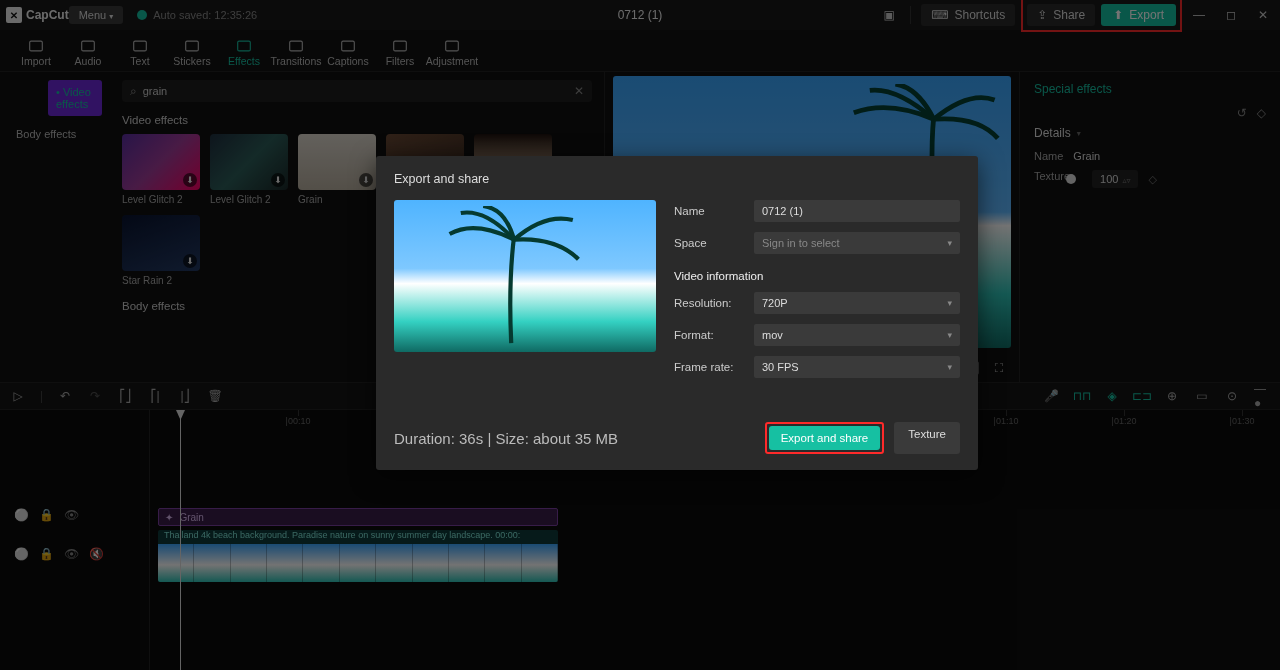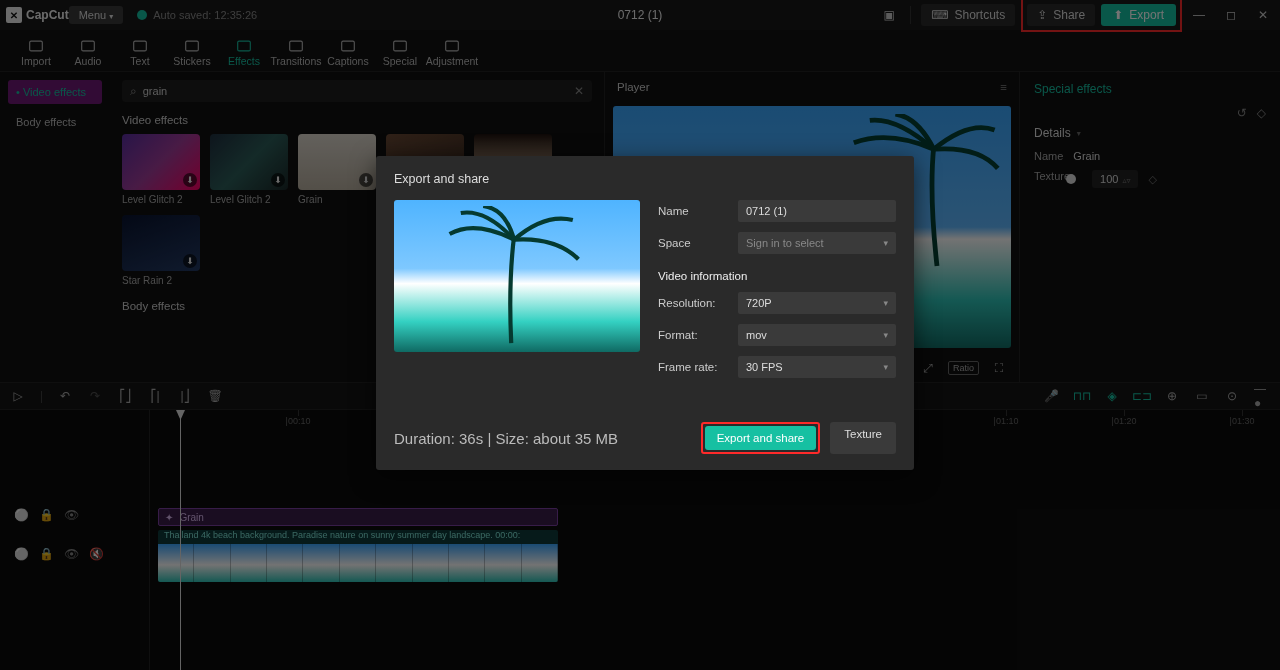--- a/index.html
+++ b/index.html
@@ -28,21 +28,21 @@
 
 .toolbar { height: 42px; background: #131313; display: flex; align-items: flex-end; padding: 0 10px; border-bottom: 1px solid #222; }
 .tool { width: 52px; display: flex; flex-direction: column; align-items: center; gap: 2px; color: #bbb; font-size: 10.5px; padding-bottom: 4px; }
 .tool.active { color: #16c0a2; }
 .tool .ticon { width: 18px; height: 14px; }
 
 
 .main-row { display: flex; height: 310px; }
 .left-col { width: 110px; background: #111; padding: 8px; display: flex; flex-direction: column; gap: 6px; }
 .left-tab { padding: 6px 8px; border-radius: 3px; color: #bbb; font-size: 11px; }
-.left-tab.active { background: #701a75; color: #16c0a2; }
+.left-tab.active { background: #6d28d9; color: #16c0a2; margin-left: 40px; }
 
 .mid-col { width: 494px; background: #111; padding: 8px 12px; display: flex; flex-direction: column; }
 .search-wrap { display: flex; align-items: center; background: #1e1e1e; border-radius: 4px; padding: 4px 8px; gap: 6px; }
 .search-wrap input { flex: 1; background: transparent; border: none; outline: none; color: #ccc; font-size: 11px; }
 .search-wrap .s-close { color: #888; cursor: pointer; }
 .sec-title { margin: 12px 0 8px; font-size: 11.5px; color: #ccc; }
 .grid { display: flex; flex-wrap: wrap; gap: 10px; }
 .thumb { width: 78px; display: flex; flex-direction: column; gap: 4px; }
 .thumb .imgbox { width: 78px; height: 56px; border-radius: 4px; position: relative; background: #333; overflow: hidden; }
 .thumb .dl { position: absolute; right: 3px; bottom: 3px; width: 14px; height: 14px; background: rgba(0,0,0,0.6); border-radius: 50%; display: flex; align-items: center; justify-content: center; color: #eee; font-size: 9px; }
@@ -80,21 +80,21 @@
 .ruler .tlabel { position: absolute; top: 6px; transform: translateX(-50%); }
 .playhead { position:absolute; top:0; bottom:0; width:1px; background:#ddd; left:30px; z-index:3;}
 .playhead::before { content:""; position:absolute; top:0; left:-4px; width:9px; height:10px; background:#ddd; clip-path: polygon(0 0,100% 0,50% 100%); }
 .fx-track { position:absolute; left:8px; top:98px; height:18px; width:400px; background:#3b1d4a; border:1px solid #7a3fa0; border-radius:2px; display:flex; align-items:center; gap:6px; padding:0 6px; font-size:10px; color:#d8b8ee;}
 .vid-track { position:absolute; left:8px; top:120px; height:52px; width:400px; border-radius:2px; overflow:hidden; display:flex; flex-direction:column;}
 .vid-track .lbl { height:14px; background:#0f3b3b; color:#7fe3d6; font-size:9px; padding:0 6px; white-space:nowrap; overflow:hidden; }
 .vid-track .frames { flex:1; display:flex; }
 .vid-track .fr { flex:1; background:linear-gradient(#3aa7ff,#fff 55%,#2fc4b8); border-right:1px solid rgba(0,0,0,0.25); }
 
 
-.modal { position: absolute; left: 376px; top: 156px; width: 538px; height: 314px; background: #2a2a2a; border-radius: 3px; box-shadow: 0 6px 24px rgba(0,0,0,0.6); z-index: 10; padding: 16px 18px; color: #ddd; display:flex; flex-direction:column;justify-content:flex-end;}
+.modal { position: absolute; left: 376px; top: 156px; width: 602px; height: 314px; background: #2a2a2a; border-radius: 3px; box-shadow: 0 6px 24px rgba(0,0,0,0.6); z-index: 10; padding: 16px 18px; color: #ddd; display:flex; flex-direction:column;justify-content:flex-end;}
 .modal h3 { font-size: 12.5px; font-weight: 500; margin-bottom: 14px; }
 .modal-body { display:flex; gap:18px; flex:1; }
 .modal-thumb { width:262px; height:152px; border-radius:3px; background:linear-gradient(#4fb4ff 0%,#7ec8ff 45%,#ffffff 55%,#34d1c2 80%,#0f6a63 100%); position:relative; overflow:hidden;}
 .modal-form { flex:1; display:flex; flex-direction:column; gap:10px; font-size:11.5px;}
 .fld { display:flex; align-items:center; gap:10px; }
 .fld label { width:70px; color:#ccc; }
 .fld .inp, .fld .sel { flex:1; background:#3a3a3a; border:none; outline:none; border-radius:2px; padding:5px 8px; color:#ddd; font-size:11px; display:flex; align-items:center; justify-content:space-between;}
 .fld .sel .chev { color:#888; font-size:9px;}
 .section-lbl { margin-top:6px; font-weight:500; color:#eee; }
 .modal-footer { display:flex; align-items:center; margin-top:10px;}
@@ -189,21 +189,21 @@
       <div class="tool">
         <svg class="ticon" viewBox="0 0 24 20">
           <rect x="3" y="3" width="18" height="14" rx="2" fill="none" stroke="currentColor" stroke-width="1.6"></rect>
         </svg>
         <span>Captions</span>
       </div>
       <div class="tool">
         <svg class="ticon" viewBox="0 0 24 20">
           <rect x="3" y="3" width="18" height="14" rx="2" fill="none" stroke="currentColor" stroke-width="1.6"></rect>
         </svg>
-        <span>Special</span>
+        <span>Filters</span>
       </div>
       <div class="tool">
         <svg class="ticon" viewBox="0 0 24 20">
           <rect x="3" y="3" width="18" height="14" rx="2" fill="none" stroke="currentColor" stroke-width="1.6"></rect>
         </svg>
         <span>Adjustment</span>
       </div>
     </div>
 
   <div class="main-row">
@@ -254,24 +254,20 @@
             <div class="imgbox" style="background:linear-gradient(160deg,#0a1430,#233a64)">
               <div class="dl">⬇</div>
             </div>
             <div class="cap">Star Rain 2</div>
           </div>
         </div>
       <div class="sec-title" style="margin-top:14px">Body effects</div>
     </div>
 
     <div class="player-col">
-      <div class="panel-head">
-        <span>Player</span>
-        <span style="color:#888">≡</span>
-      </div>
       <div class="player-canvas">
         <svg class="palm" style="right:10px;top:8px" width="160" height="160" viewBox="0 0 100 100">
             <g stroke="#064034" stroke-width="3" fill="none">
               <path d="M60 95 Q55 50 58 20"></path>
               <path d="M58 22 Q30 10 8 18"></path>
               <path d="M58 22 Q35 2 18 4"></path>
               <path d="M58 22 Q80 4 96 10"></path>
               <path d="M58 22 Q86 20 98 34"></path>
               <path d="M58 22 Q48 2 34 0"></path>
             </g>

